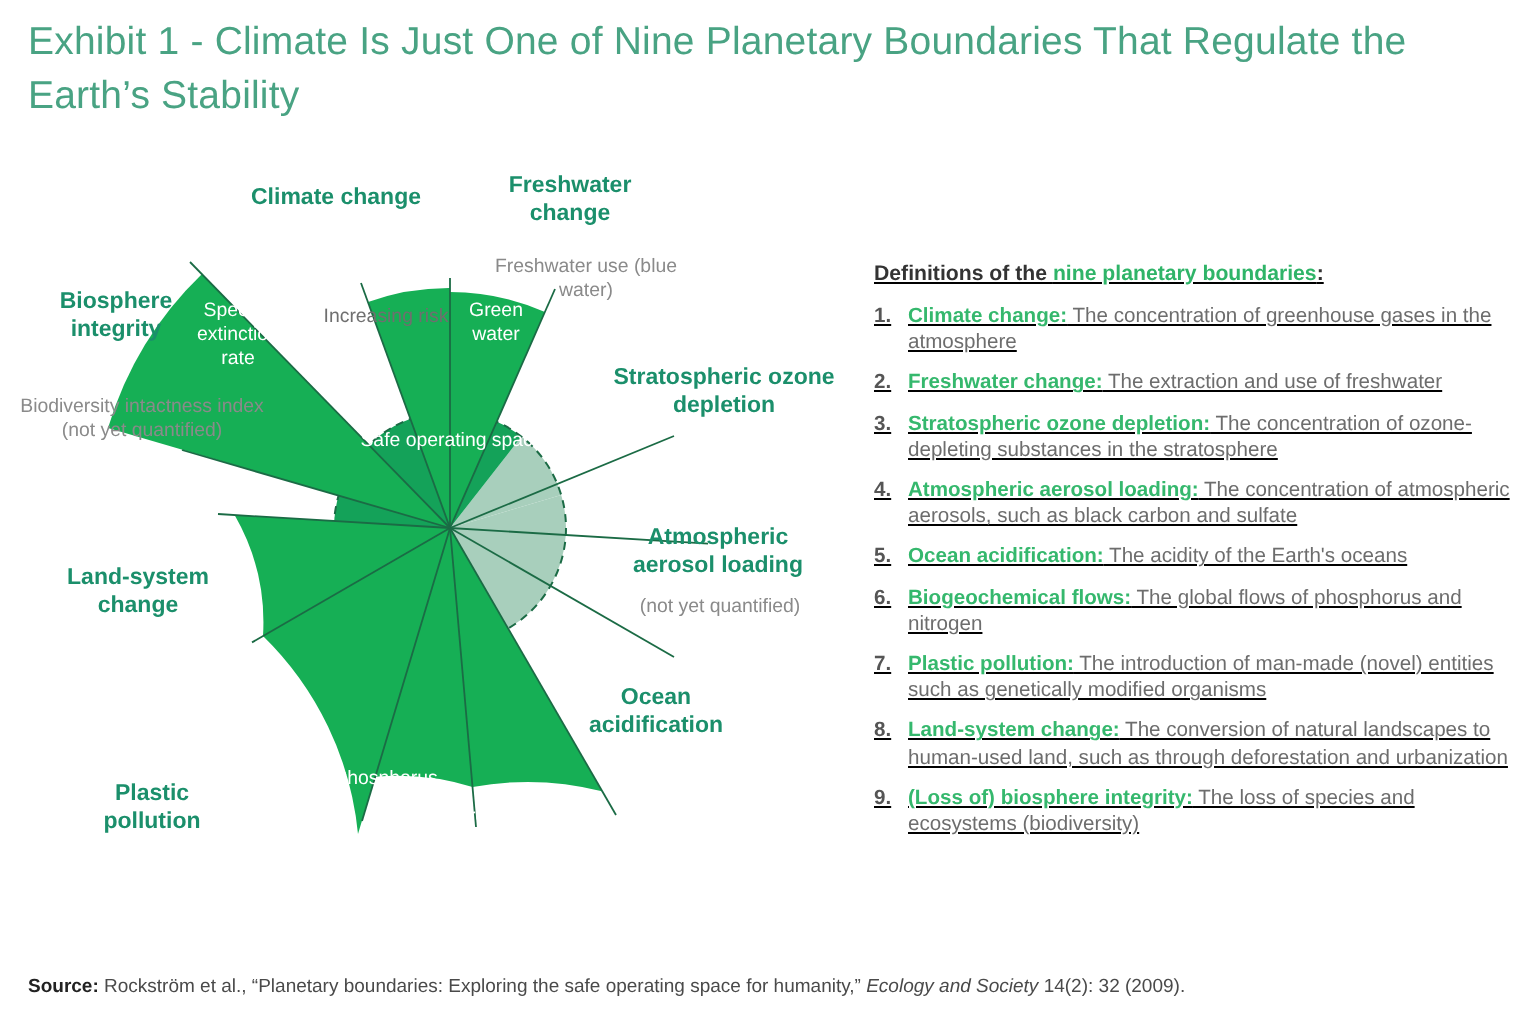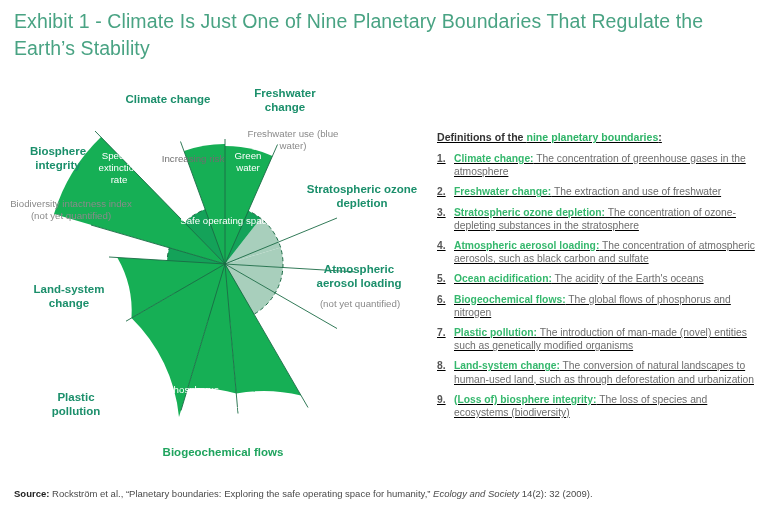--- a/index.html
+++ b/index.html
@@ -192,22 +192,22 @@
 
     <div class="fig-label teal" style="left:118px; top:20px; width:100px;">Climate change</div>
 
     <div class="fig-label teal" style="left:305px; top:110px; width:114px; white-space:normal;">Stratospheric ozone depletion</div>
 
     <div class="fig-label teal" style="left:248px; top:14px; width:74px; white-space:normal;">Freshwater change</div>
 
     <div class="fig-label teal" style="left:313px; top:190px; width:92px; white-space:normal;">Atmospheric aerosol loading</div>
     <div class="fig-sub" style="left:308px; top:226px; width:104px;">(not yet quantified)</div>
 
-
-    <div class="fig-label green" style="left:150px; top:373px; width:146px;">Biogeochemical flows</div>
+    <div class="fig-label teal" style="left:288px; top:270px; width:80px; white-space:normal;">Ocean acidification</div>
+
 
     <div class="fig-label teal" style="left:36px; top:318px; width:80px; white-space:normal;">Plastic pollution</div>
 
     <div class="fig-label teal" style="left:21px; top:200px; width:96px; white-space:normal;margin-top:10px;">Land-system change</div>
 
     <div class="fig-label teal" style="left:10px; top:72px; width:96px; white-space:normal;">Biosphere integrity</div>
     <div class="fig-sub" style="left:5px; top:126px; width:132px; white-space:normal;">Biodiversity intactness index (not yet quantified)</div>
 
     <div class="fig-inner dark" style="left:148px; top:81px; width:90px;">Increasing risk</div>
 

